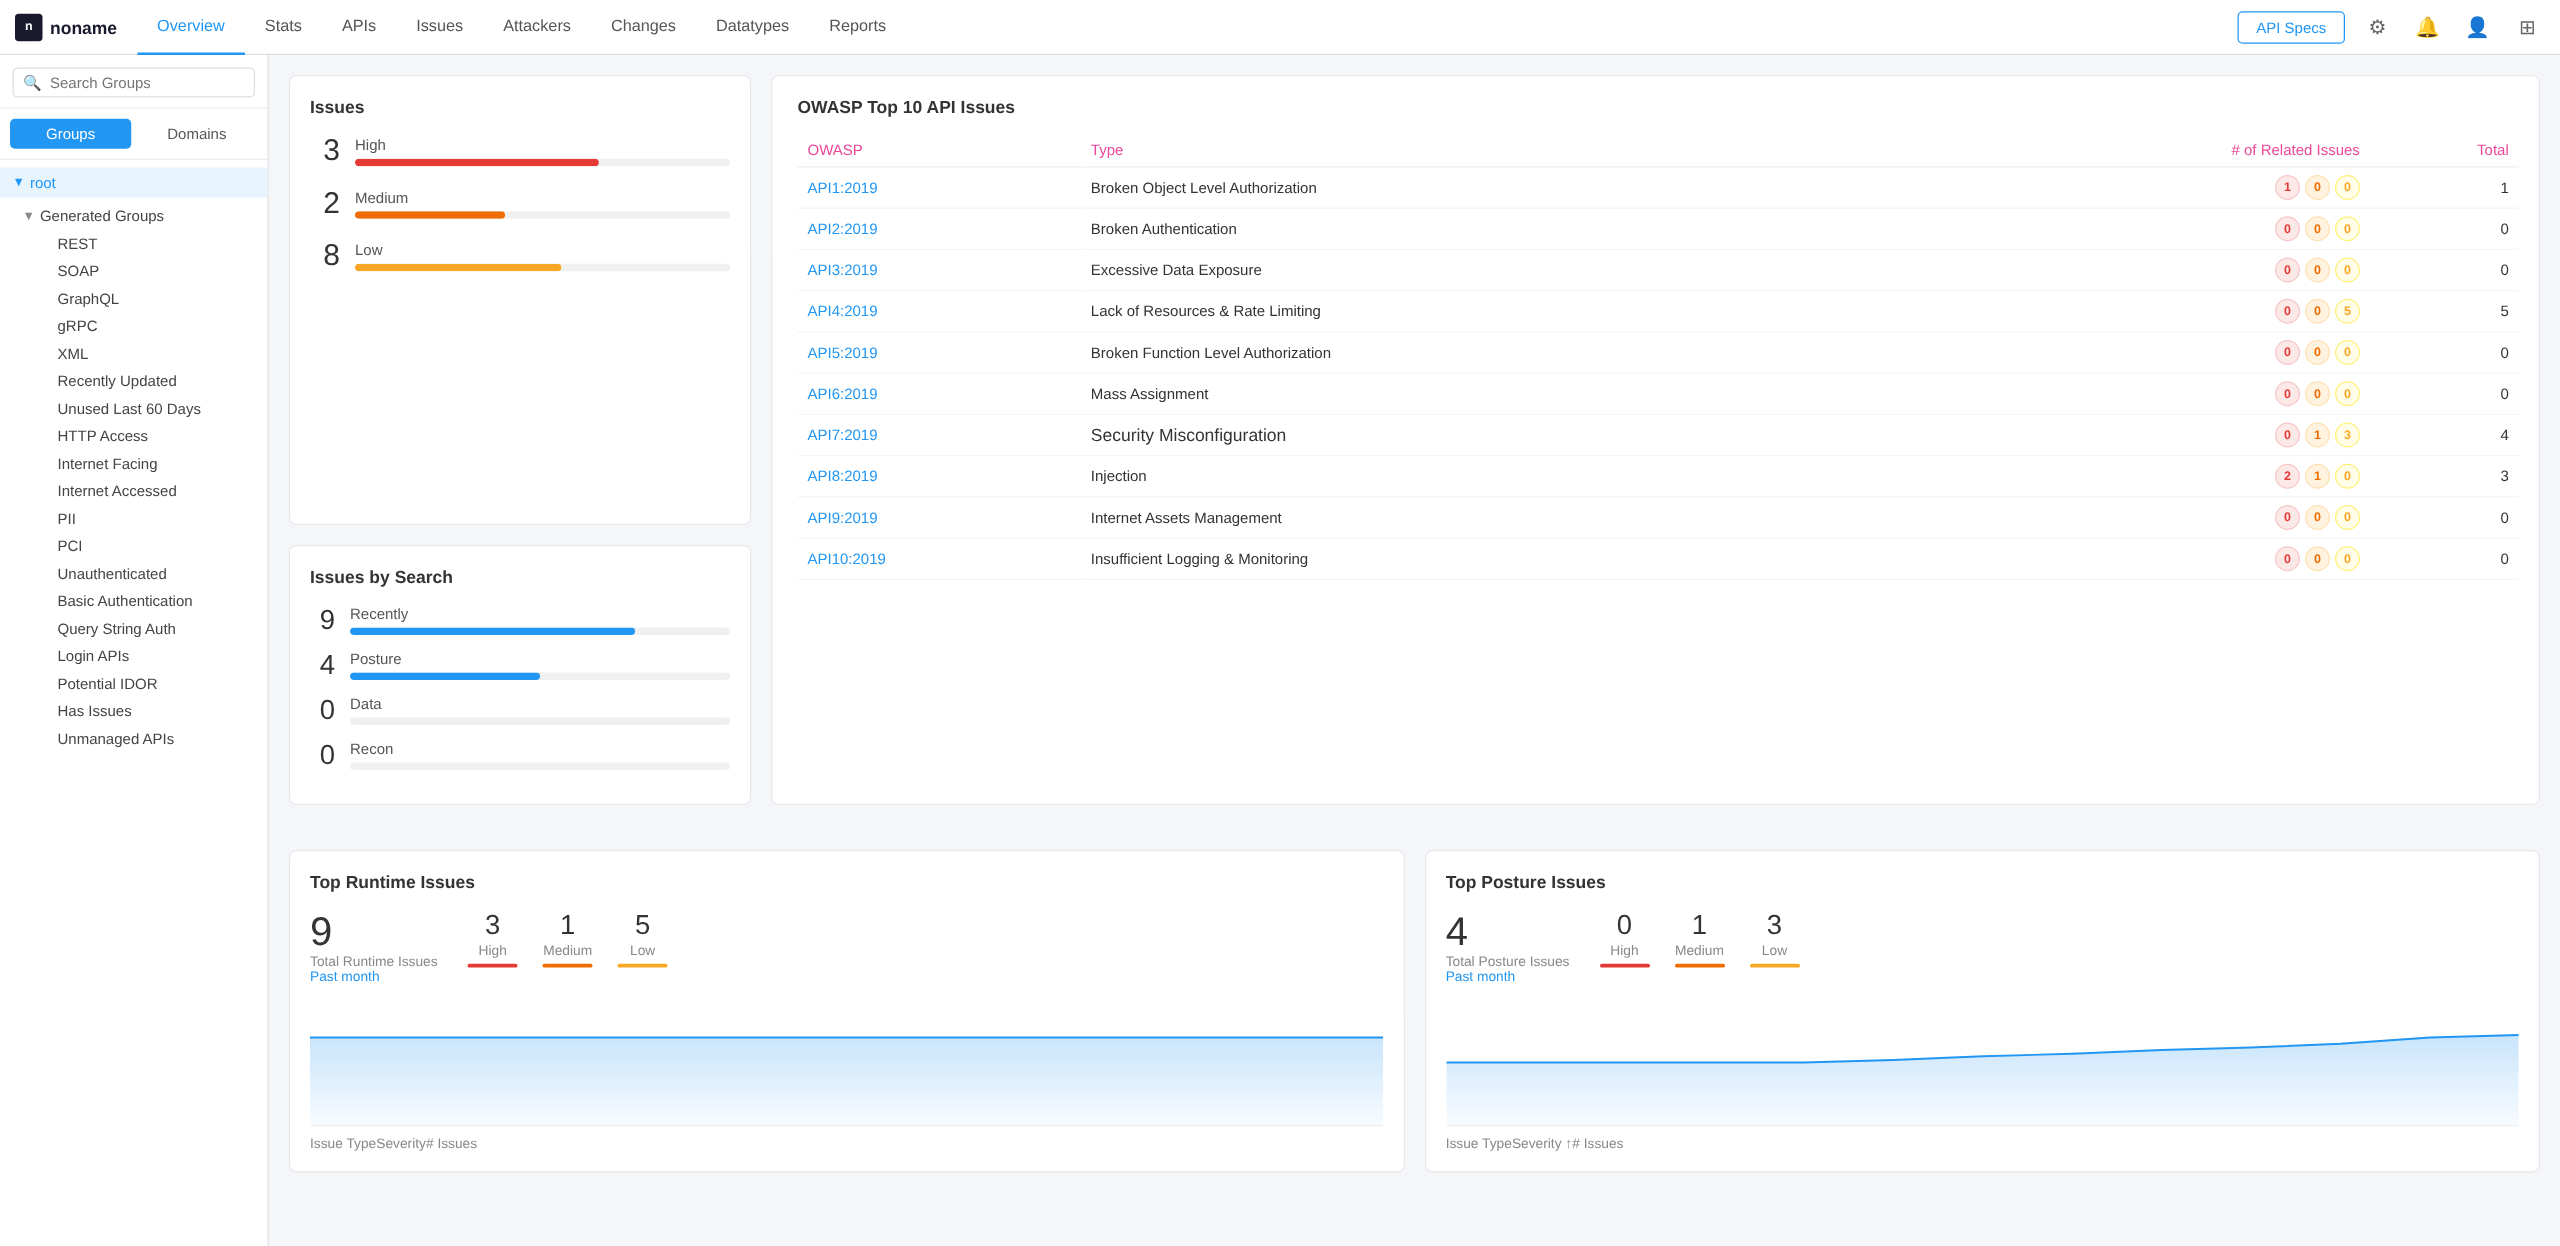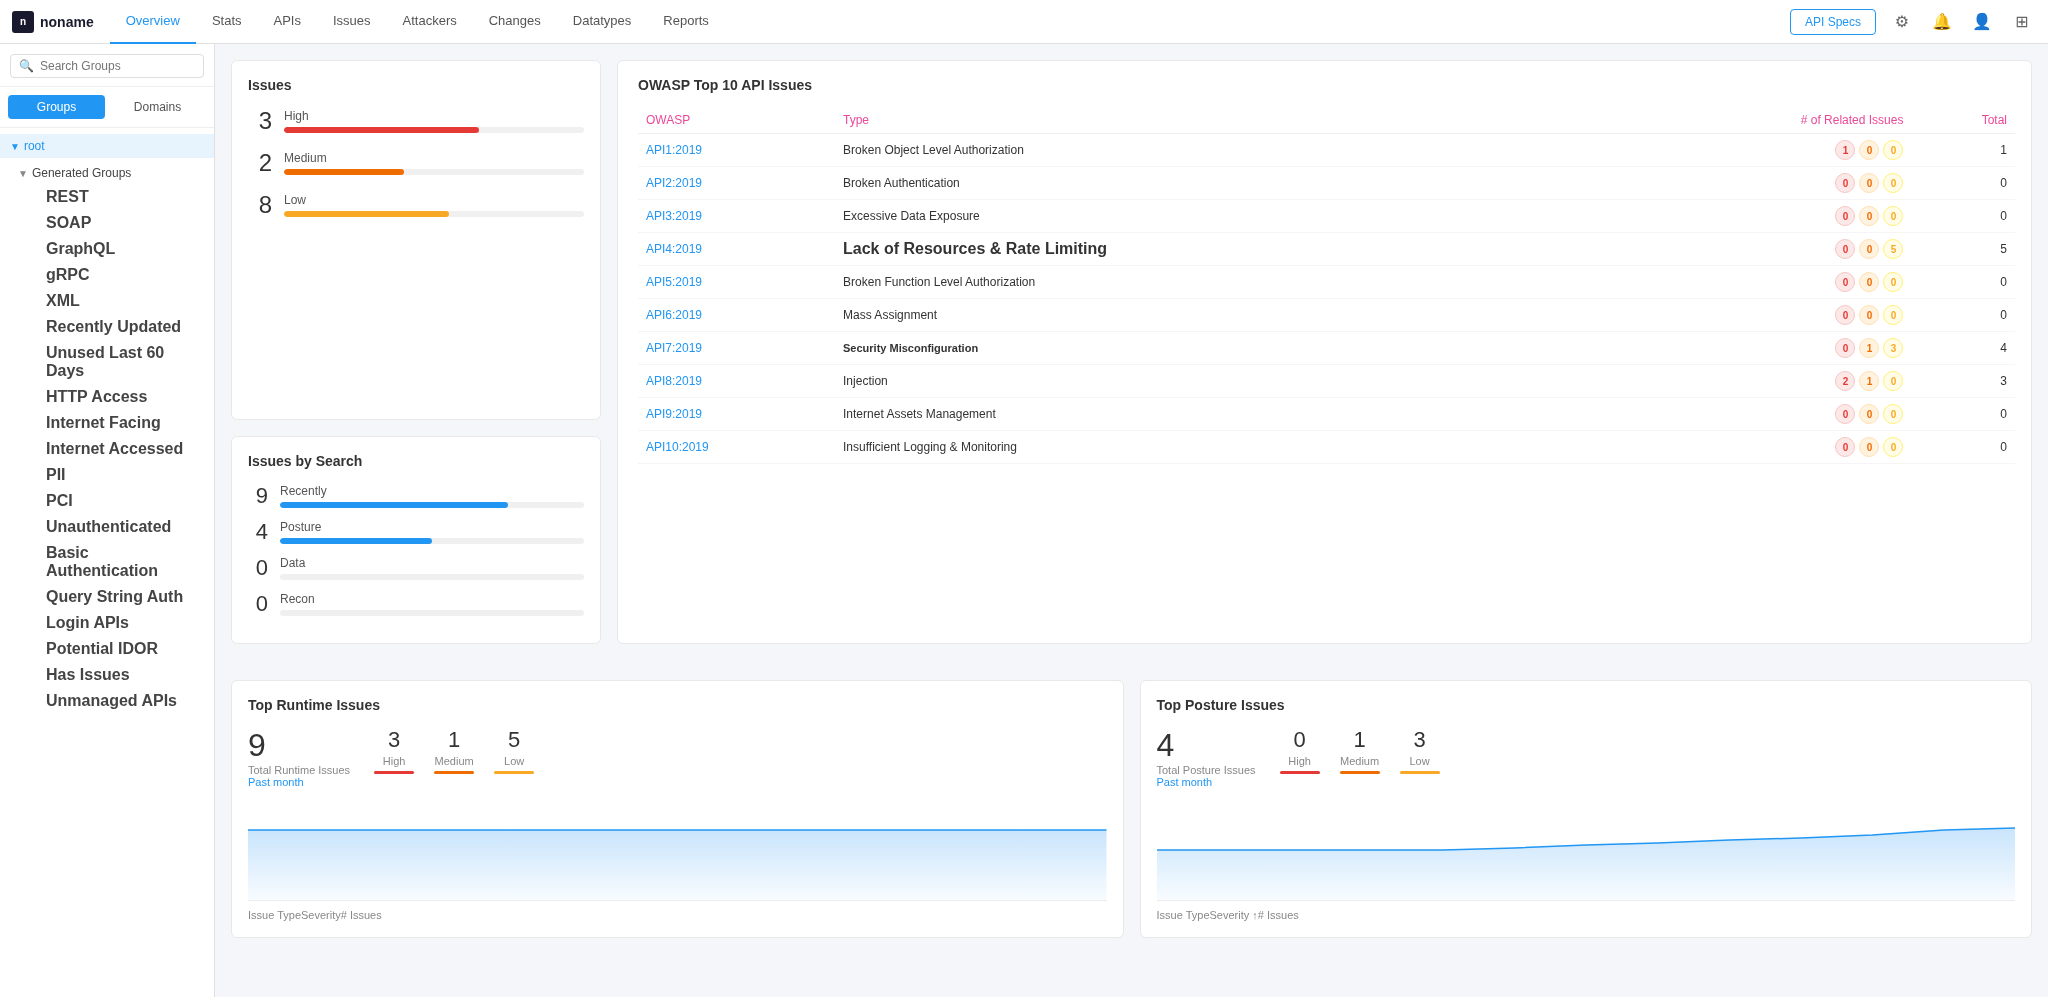--- a/index.html
+++ b/index.html
@@ -28,21 +28,21 @@
     .search-input-wrap input { border: none; outline: none; font-size: 12px; color: #555; width: 100%; background: transparent; }
     .sidebar-tabs { display: flex; padding: 8px 8px 0; gap: 4px; border-bottom: 1px solid #eee; padding-bottom: 8px; }
     .sidebar-tab { flex: 1; text-align: center; padding: 5px 0; border-radius: 4px; font-size: 12px; cursor: pointer; color: #555; }
     .sidebar-tab.active { background: #2196f3; color: #fff; }
     .sidebar-tree { padding: 6px 0; }
     .tree-root { display: flex; align-items: center; gap: 4px; padding: 5px 10px; cursor: pointer; color: #2196f3; font-size: 12px; background: #e8f4fd; }
     .tree-root .arrow { font-size: 10px; }
     .tree-group { padding: 4px 10px 4px 18px; }
     .tree-group-header { display: flex; align-items: center; gap: 4px; font-size: 12px; color: #444; cursor: pointer; padding: 4px 0; }
     .tree-group-header .arrow { font-size: 10px; color: #888; }
-    .tree-item { font-size: 16px; color: #444; padding: 4px 6px 4px 28px; cursor: pointer; display: block; font-weight: bold; }
+    .tree-item { font-size: 12px; color: #444; padding: 4px 6px 4px 28px; cursor: pointer; display: block; }
 
     
     .main { flex: 1; overflow-y: auto; padding: 16px; display: flex; flex-direction: column; gap: 16px; }
 
     
     .card { background: #fff; border-radius: 6px; border: 1px solid #e8e8e8; padding: 16px; }
 
     
     .top-row { display: flex; gap: 16px; }
     .issues-card { flex: 0 0 360px; }
@@ -290,21 +290,21 @@
         <div class="badge-group">
           <span class="badge badge-red">0</span>
           <span class="badge badge-orange">0</span>
           <span class="badge badge-yellow">0</span>
         </div>
       </td>
       <td class="total-col">0</td>
     </tr>
               <tr>
       <td style="color:#2196f3;font-size:12px;">API4:2019</td>
-      <td style="font-size:16px;font-weight:700;">Lack of Resources &amp; Rate Limiting</td>
+      <td style="font-size:12px;font-weight:400;">Lack of Resources &amp; Rate Limiting</td>
       <td>
         <div class="badge-group">
           <span class="badge badge-red">0</span>
           <span class="badge badge-orange">0</span>
           <span class="badge badge-yellow">5</span>
         </div>
       </td>
       <td class="total-col">5</td>
     </tr>
               <tr>
@@ -326,21 +326,21 @@
         <div class="badge-group">
           <span class="badge badge-red">0</span>
           <span class="badge badge-orange">0</span>
           <span class="badge badge-yellow">0</span>
         </div>
       </td>
       <td class="total-col">0</td>
     </tr>
               <tr>
       <td style="color:#2196f3;font-size:12px;">API7:2019</td>
-      <td style="font-size:11px;font-weight:700;">Security Misconfiguration</td>
+      <td style="font-size:14px;font-weight:400;">Security Misconfiguration</td>
       <td>
         <div class="badge-group">
           <span class="badge badge-red">0</span>
           <span class="badge badge-orange">1</span>
           <span class="badge badge-yellow">3</span>
         </div>
       </td>
       <td class="total-col">4</td>
     </tr>
               <tr>

